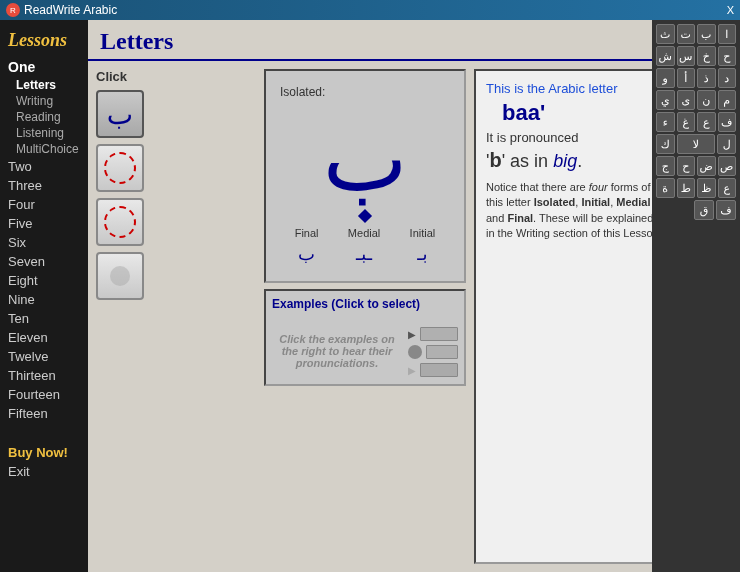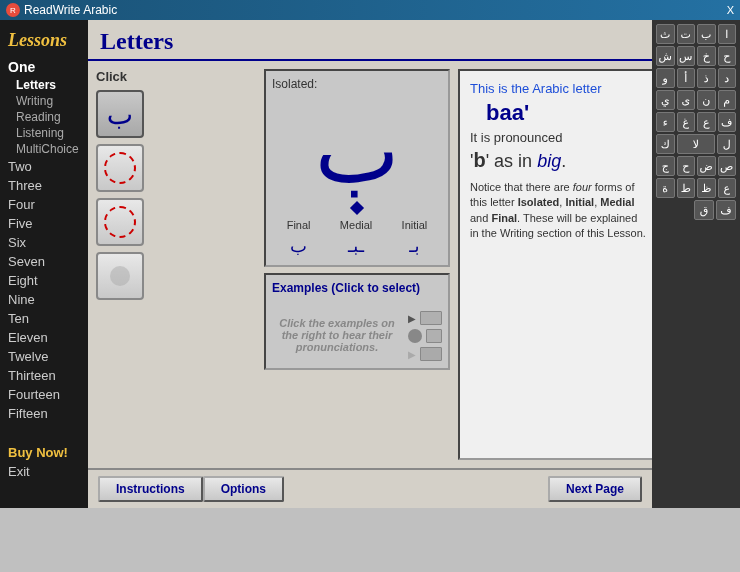--- a/index.html
+++ b/index.html
@@ -14,21 +14,21 @@
       align-items: center;
       justify-content: space-between;
       padding: 0 6px;
       font-size: 12px;
     }
     .titlebar-left { display: flex; align-items: center; gap: 4px; }
     .titlebar-icon { width: 14px; height: 14px; background: #e74c3c; border-radius: 50%; display: flex; align-items: center; justify-content: center; font-size: 8px; color: white; }
     .close-btn { color: white; font-size: 11px; cursor: pointer; }
 
     
-    .main-layout { display: flex; height: 488px; }
+    .main-layout { display: flex; height: 552px; }
 
     
     .sidebar {
       width: 88px;
       background: #1a1a1a;
       color: white;
       flex-shrink: 0;
       padding: 8px 0;
       overflow-y: auto;
     }
@@ -190,21 +190,21 @@
     
     .center-panel {
       flex: 1;
       display: flex;
       flex-direction: column;
       gap: 6px;
     }
     .isolated-box {
       background: #c8c8c8;
       border: 2px inset #999;
-      padding: 6px;
+      padding: 14px;
       flex: 0 0 auto;
     }
     .isolated-label {
       font-size: 12px;
       color: #333;
       margin-bottom: 4px;
     }
     .isolated-letter {
       width: 170px;
       height: 120px;
@@ -482,26 +482,20 @@
         <div class="pronunciation-box">
           '<span class="pron-bold">b</span>' as in <span class="pron-italic">big</span>.
         </div>
         <div class="info-notice">
           Notice that there are <span class="notice-italic">four</span> forms of this letter <span class="notice-bold">Isolated</span>, <span class="notice-bold">Initial</span>, <span class="notice-bold">Medial</span> and <span class="notice-bold">Final</span>. These will be explained in the Writing section of this Lesson.
         </div>
       </div>
 
     </div>
 
-    <div class="bottom-toolbar">
-      <button class="toolbar-btn">Instructions</button>
-      <button class="toolbar-btn">Options</button>
-      <div style="flex:1;"></div>
-      <button class="toolbar-btn">Next Page</button>
-    </div>
 
   </div>
 
   <div class="arabic-panel">
     <div class="arabic-row">
       <div class="arabic-key">ث</div>
       <div class="arabic-key">ت</div>
       <div class="arabic-key">ب</div>
       <div class="arabic-key">ا</div>
     </div>

